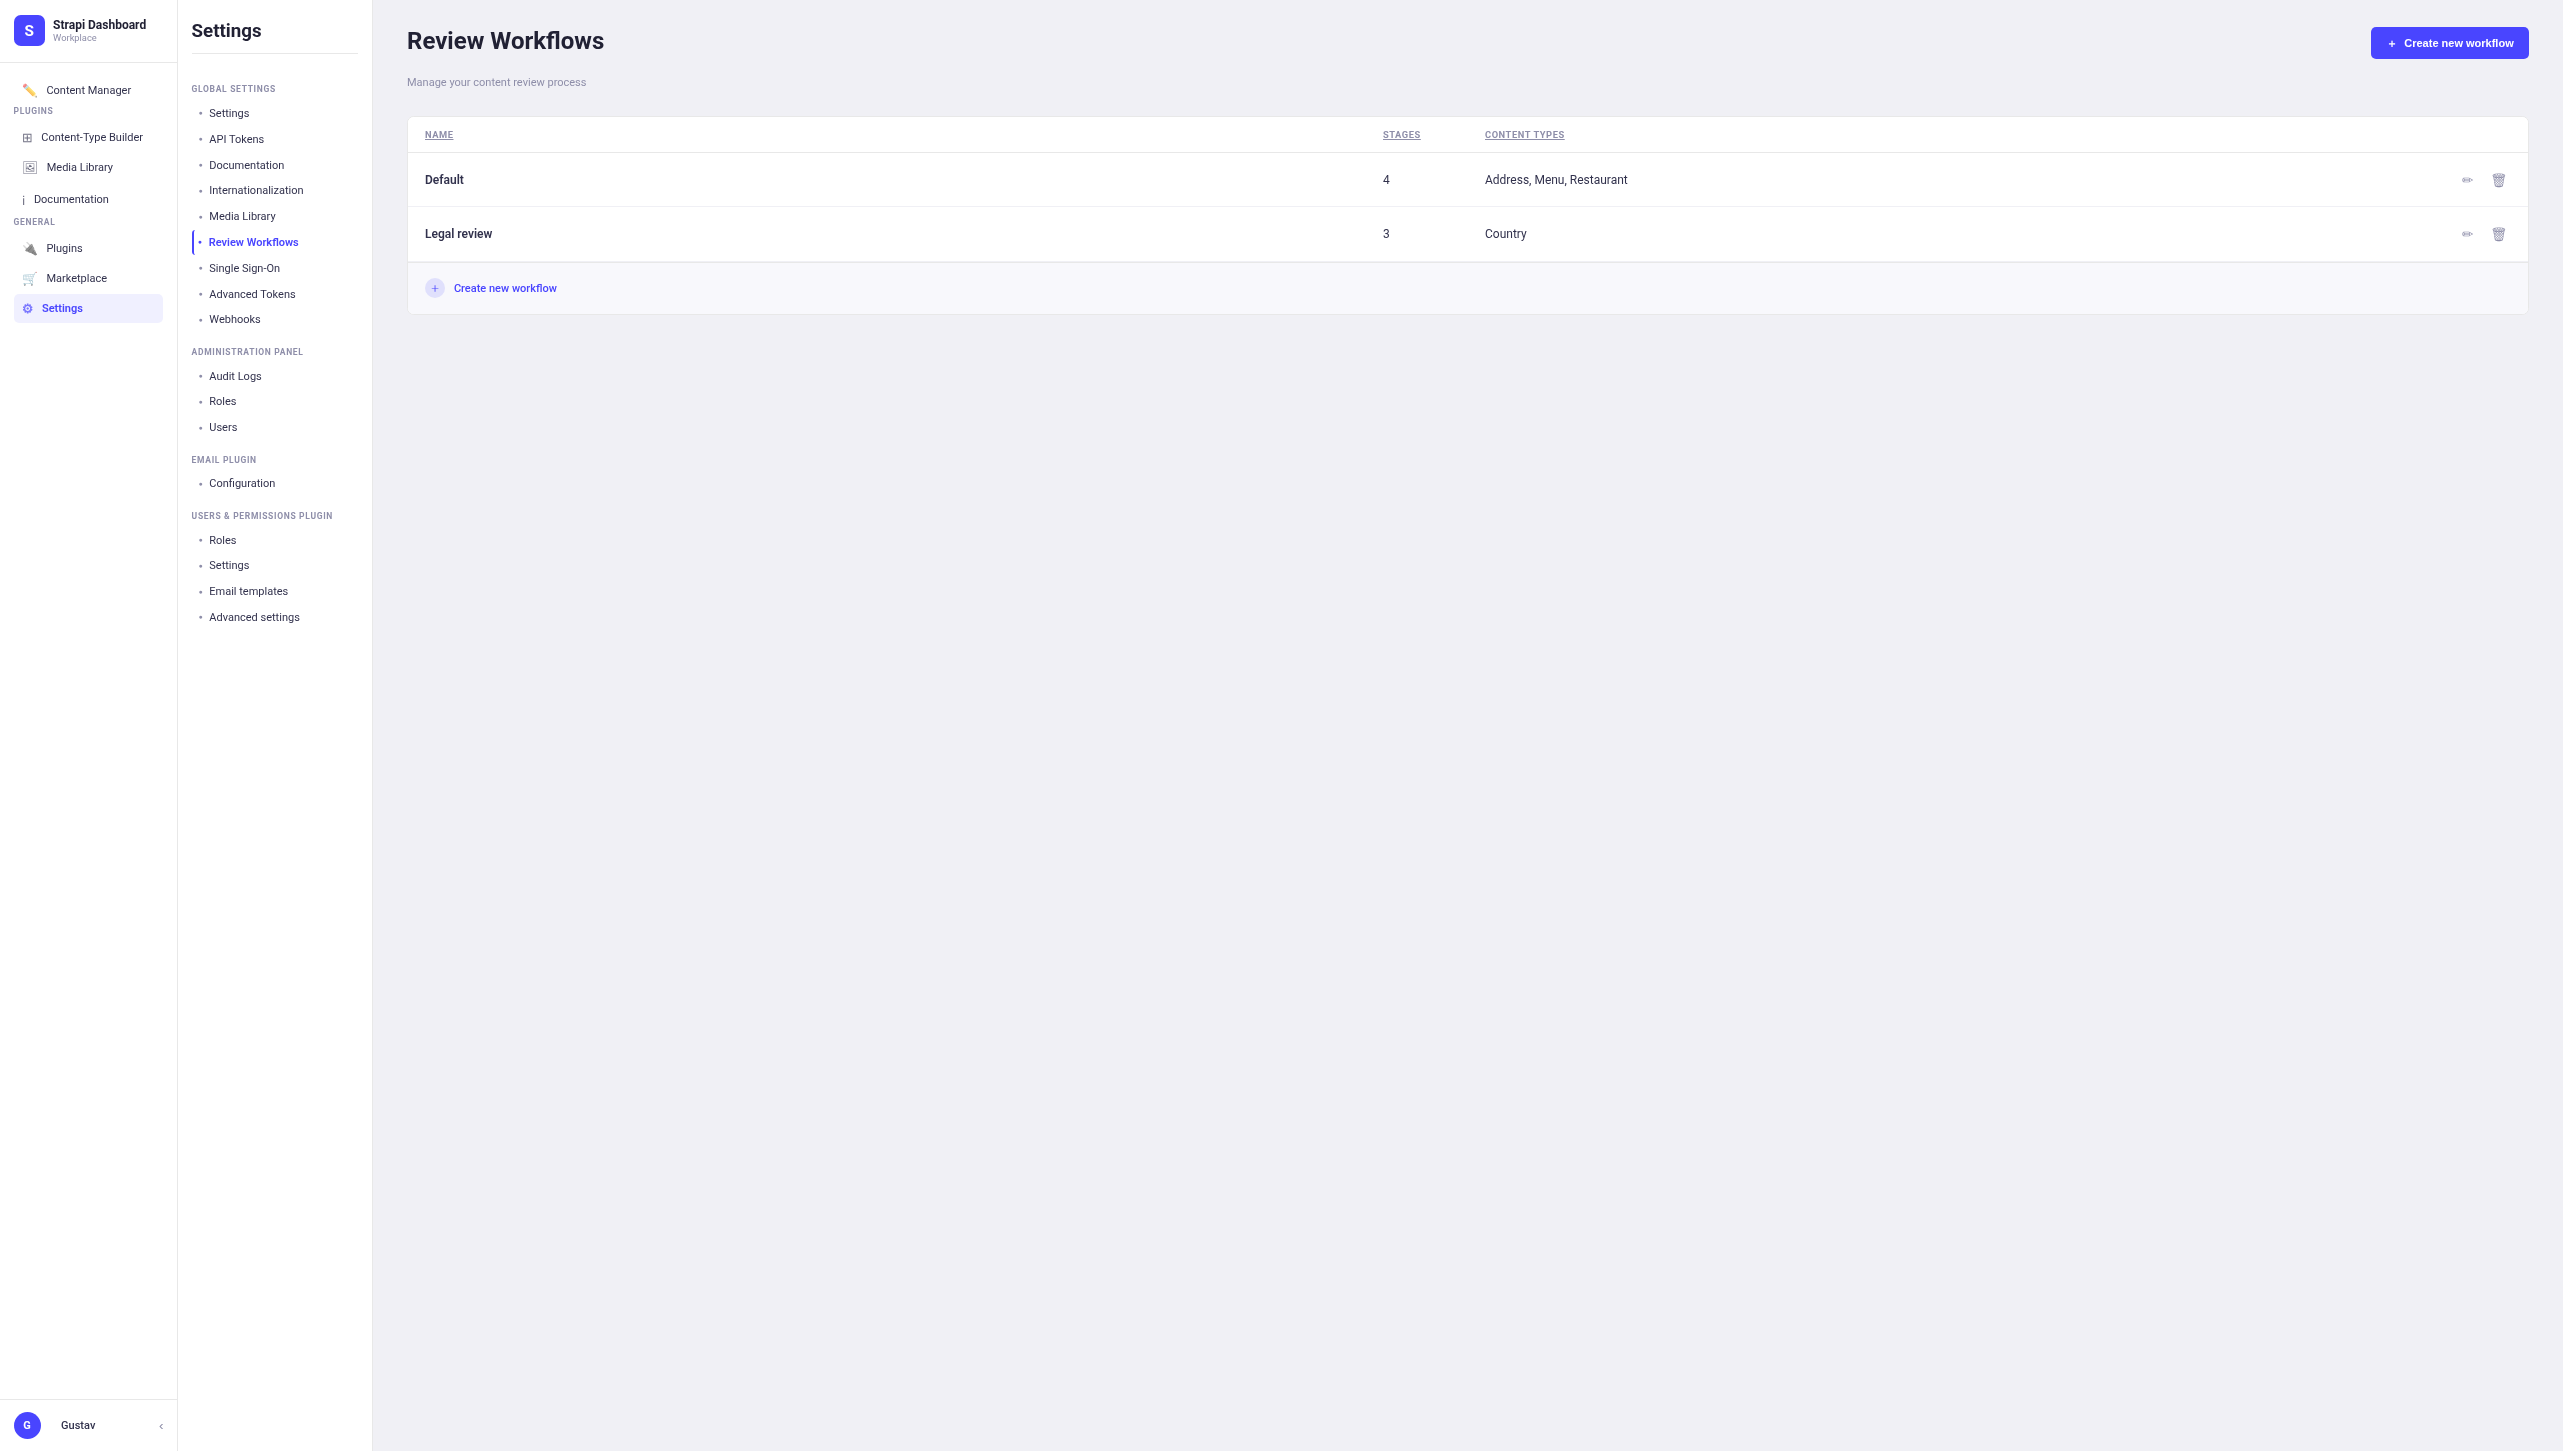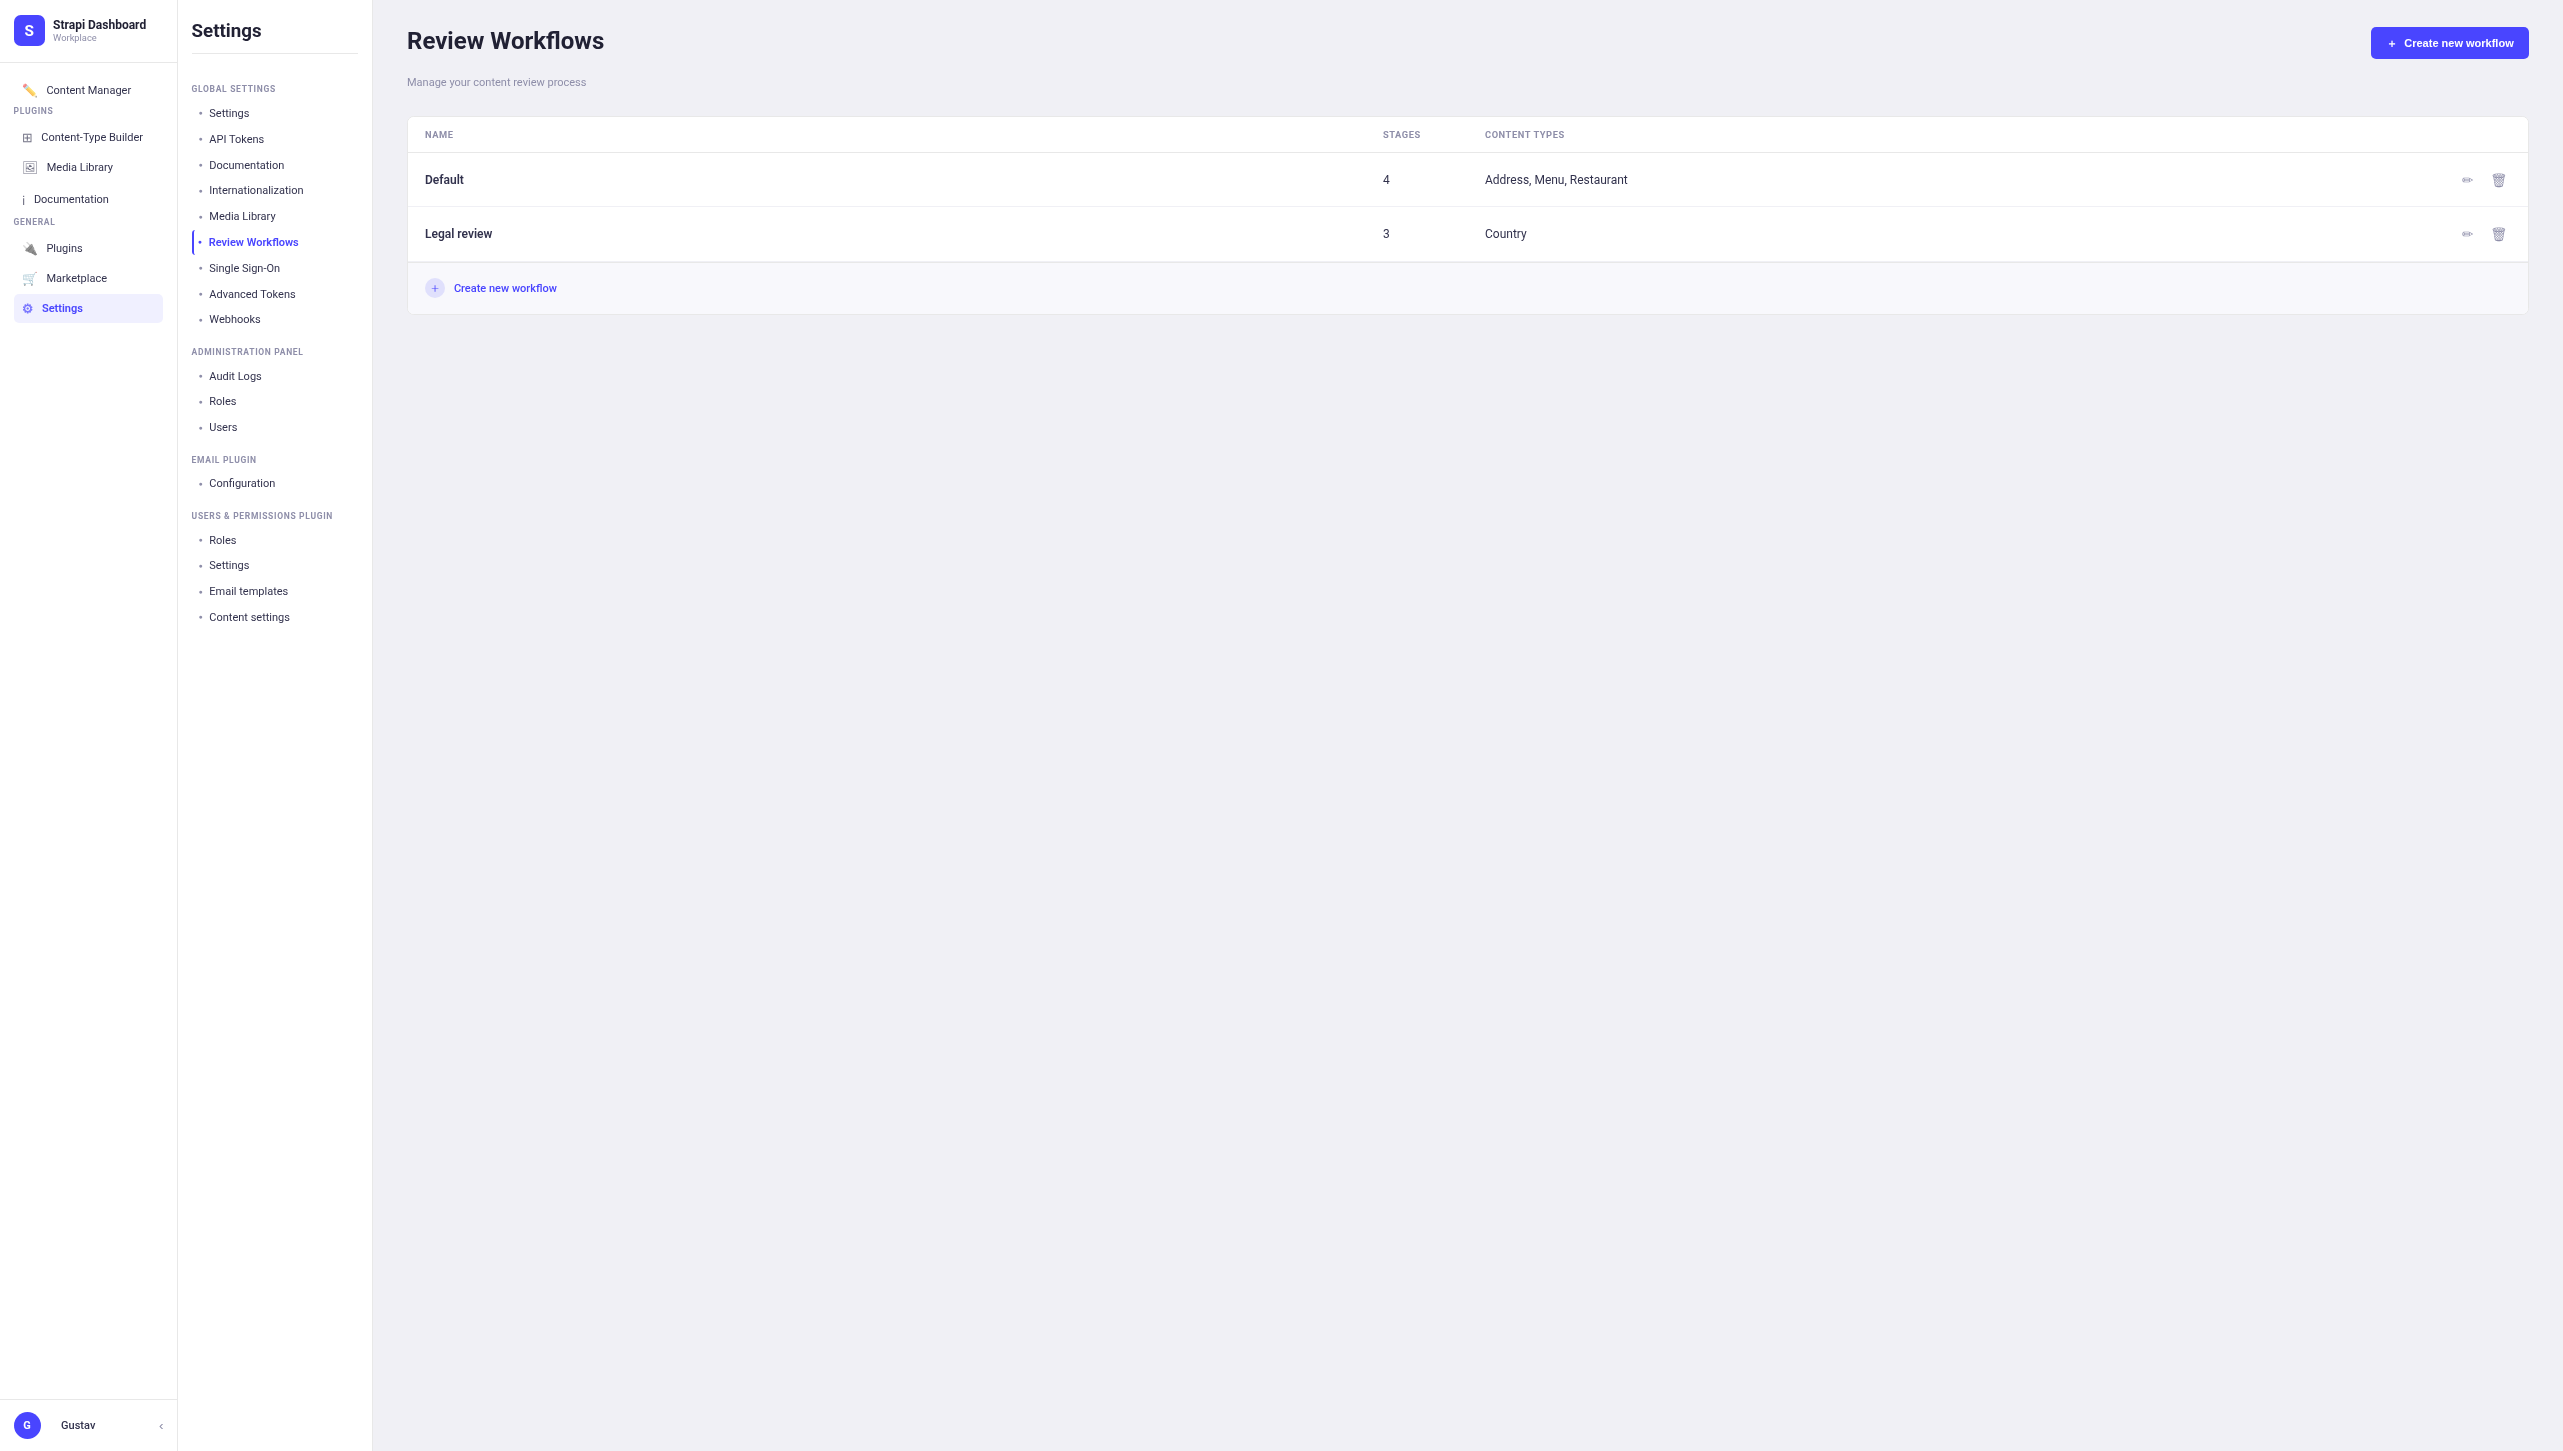--- a/index.html
+++ b/index.html
@@ -160,20 +160,21 @@
       padding: 12px 17px;
       border-bottom: 0.8px solid #e8e8e8;
       background: #fff;
     }
     .table-header-cell {
       font-size: 9.3px;
       font-weight: 700;
       color: #8e8ea9;
       letter-spacing: 0.06em;
       text-transform: uppercase;
+      text-decoration: underline;
     }
     .table-row {
       display: grid;
       grid-template-columns: 1fr 102px 1fr 68px;
       padding: 15.3px 17px;
       border-bottom: 0.8px solid #f0f0f5;
       align-items: center;
     }
     .table-row:last-of-type { border-bottom: none; }
     .table-cell { font-size: 12px; color: #32324d; }
@@ -372,21 +373,21 @@
     <div class="settings-item">
       <span class="bullet">●</span>
       <span>Settings</span>
     </div>
     <div class="settings-item">
       <span class="bullet">●</span>
       <span>Email templates</span>
     </div>
     <div class="settings-item">
       <span class="bullet">●</span>
-      <span>Content settings</span>
+      <span>Advanced settings</span>
     </div>
   </div>
 </div>
 
 <div class="main-content">
   <div class="page-header">
     <div>
       <h1 class="page-title">Review Workflows</h1>
       <p class="page-subtitle">Manage your content review process</p>
     </div>

